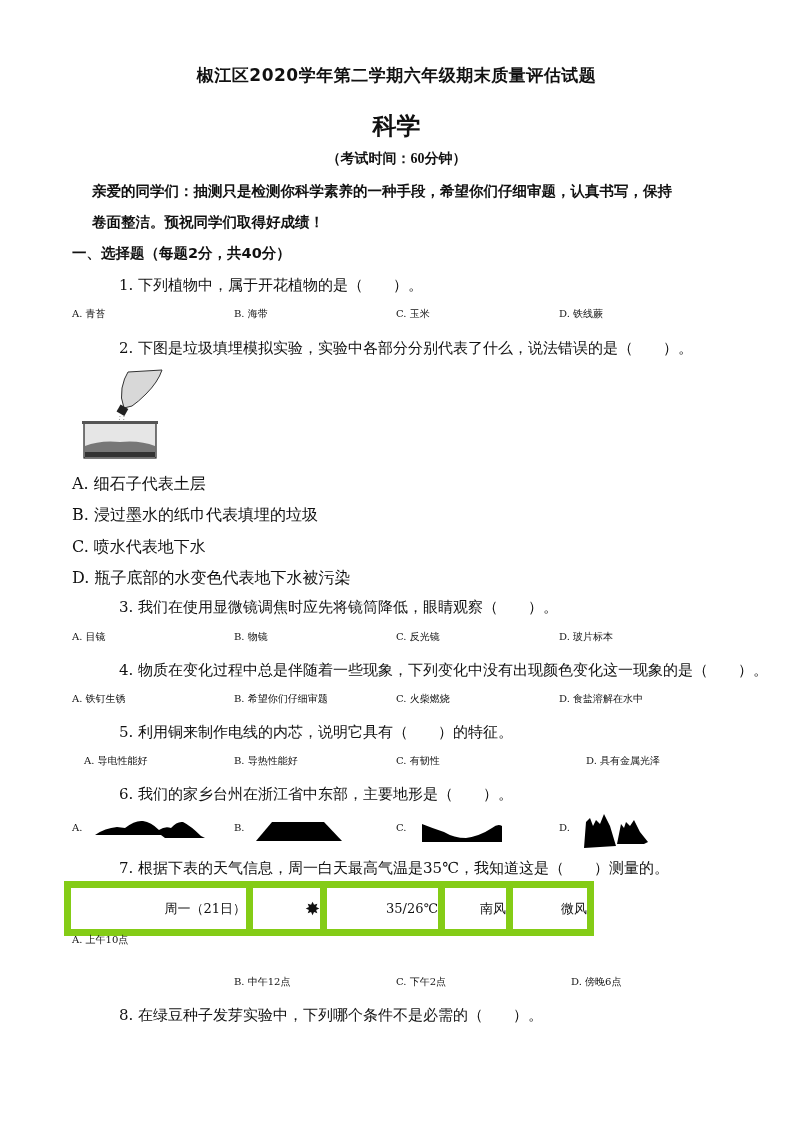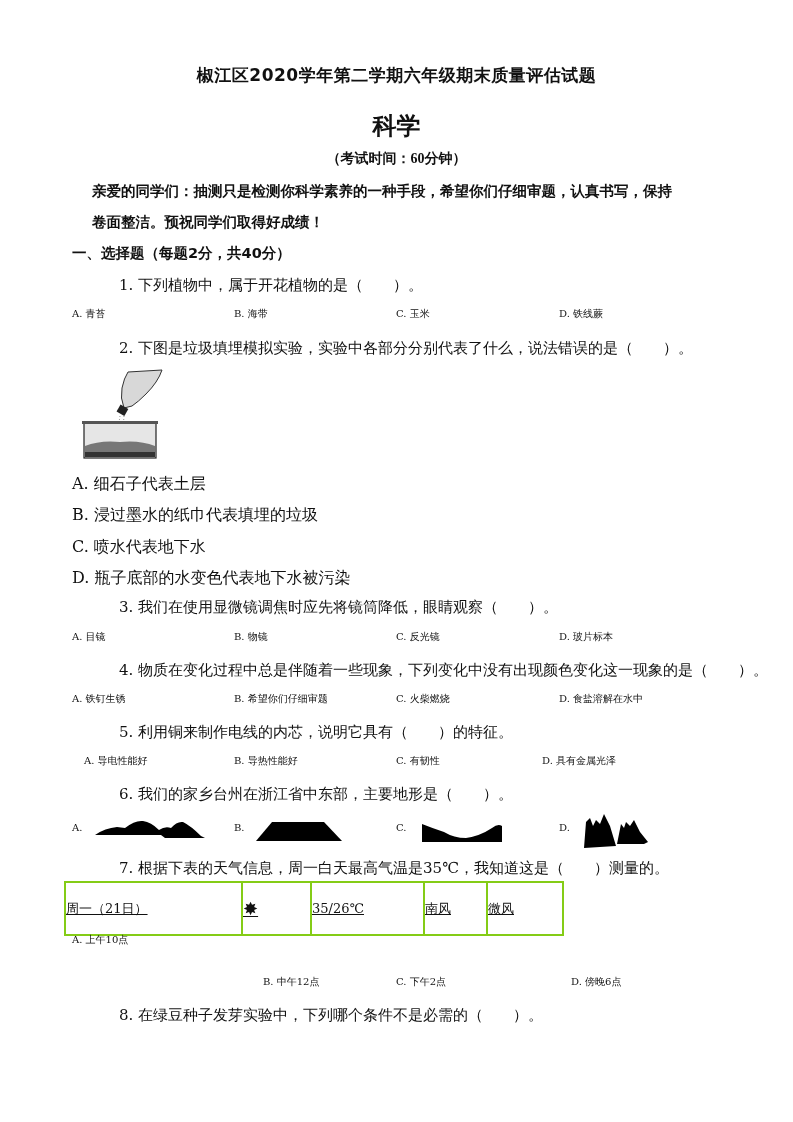--- a/index.html
+++ b/index.html
@@ -7,21 +7,21 @@
     .abs { position: absolute; white-space: nowrap; }
     .title { top: 64px; left: 0; width: 793px; text-align: center; font-size: 17px; font-weight: bold; letter-spacing: 0.5px; font-family: "DejaVu Sans", "Liberation Sans", sans-serif; }
     .subject { top: 110px; left: 0; width: 793px; text-align: center; font-size: 24px; font-weight: bold; font-family: "DejaVu Sans", "Liberation Sans", sans-serif; }
     .time { top: 150px; left: 0; width: 793px; text-align: center; font-size: 14px; font-weight: bold; font-family: Liberation Serif, serif; }
     .intro { left: 72px; font-size: 14.5px; font-weight: bold; font-family: "DejaVu Sans", "Liberation Sans", sans-serif; margin-left: 20px; }
     .section { left: 72px; top: 244px; font-size: 14.5px; font-weight: bold; font-family: "DejaVu Sans", "Liberation Sans", sans-serif; }
     .q { left: 72px; font-size: 15px; margin-left: 47px; }
     .opt { font-size: 10px; }
     .optv { left: 72px; font-size: 16px; }
     table.weather { position: absolute; left: 64px; top: 881px; border-collapse: collapse; height: 55px; }
-    table.weather td { border: 2px solid #84cc16; text-align: left; font-size: 13px; padding: 0; text-decoration: underline; }
+    table.weather td { border: 7px solid #84cc16; text-align: right; font-size: 13px; padding: 0; }
     .shape { position: absolute; }
   </style>
 </head>
 <body>
 
 <div class="abs title">椒江区2020学年第二学期六年级期末质量评估试题</div>
 <div class="abs subject">科学</div>
 <div class="abs time">（考试时间：60分钟）</div>
 
 <div class="abs intro" style="top:182px;">亲爱的同学们：抽测只是检测你科学素养的一种手段，希望你们仔细审题，认真书写，保持</div>
@@ -62,21 +62,21 @@
 <div class="abs q" style="top:661px;">4. 物质在变化过程中总是伴随着一些现象，下列变化中没有出现颜色变化这一现象的是（　　）。</div>
 <div class="abs opt" style="top:692px; left:72px;">A.  铁钉生锈</div>
 <div class="abs opt" style="top:692px; left:234px;">B.  希望你们仔细审题</div>
 <div class="abs opt" style="top:692px; left:396px;">C.  火柴燃烧</div>
 <div class="abs opt" style="top:692px; left:559px;">D.  食盐溶解在水中</div>
 
 <div class="abs q" style="top:723px;">5. 利用铜来制作电线的内芯，说明它具有（　　）的特征。</div>
 <div class="abs opt" style="top:754px; left:72px;margin-left:12px;">A.  导电性能好</div>
 <div class="abs opt" style="top:754px; left:234px;">B.  导热性能好</div>
 <div class="abs opt" style="top:754px; left:396px;">C.  有韧性</div>
-<div class="abs opt" style="top:754px; left:542px;">D.  具有金属光泽</div>
+<div class="abs opt" style="top:754px; left:586px;">D.  具有金属光泽</div>
 
 <div class="abs q" style="top:785px;">6. 我们的家乡台州在浙江省中东部，主要地形是（　　）。</div>
 <div class="abs opt" style="top:822px; left:72px;">A.</div>
 <svg class="shape" style="left:95px; top:818px;" width="112" height="22" viewBox="0 0 112 22">
   <path d="M0 17 Q10 10 22 9 L30 10 Q40 2 48 3 Q56 4 64 12 Q70 8 76 10 Q82 3 88 4 Q96 8 106 18 L110 20 L70 20 L66 17 Z" fill="#000"></path>
 </svg>
 <div class="abs opt" style="top:822px; left:234px;">B.</div>
 <svg class="shape" style="left:256px; top:820px;" width="88" height="22" viewBox="0 0 88 22">
   <path d="M0 21 L16 2 L68 2 L86 21 Z" fill="#000"></path>
 </svg>
@@ -98,17 +98,17 @@
     <td style="width:67px;">
       <span style="font-size:18px;">✸</span>
     </td>
     <td style="width:111px;">35/26℃</td>
     <td style="width:61px;">南风</td>
     <td style="width:74px;">微风</td>
   </tr>
 </tbody>
   </table>
 <div class="abs opt" style="top:933px; left:72px;">A. 上午10点</div>
-<div class="abs opt" style="top:975px; left:234px;margin-left:29px;">B. 中午12点</div>
+<div class="abs opt" style="top:975px; left:234px;">B. 中午12点</div>
 <div class="abs opt" style="top:975px; left:396px;">C. 下午2点</div>
 <div class="abs opt" style="top:975px; left:559px;margin-left:12px;">D. 傍晚6点</div>
 
 <div class="abs q" style="top:1006px;">8. 在绿豆种子发芽实验中，下列哪个条件不是必需的（　　）。</div>
 
 </body></html>

